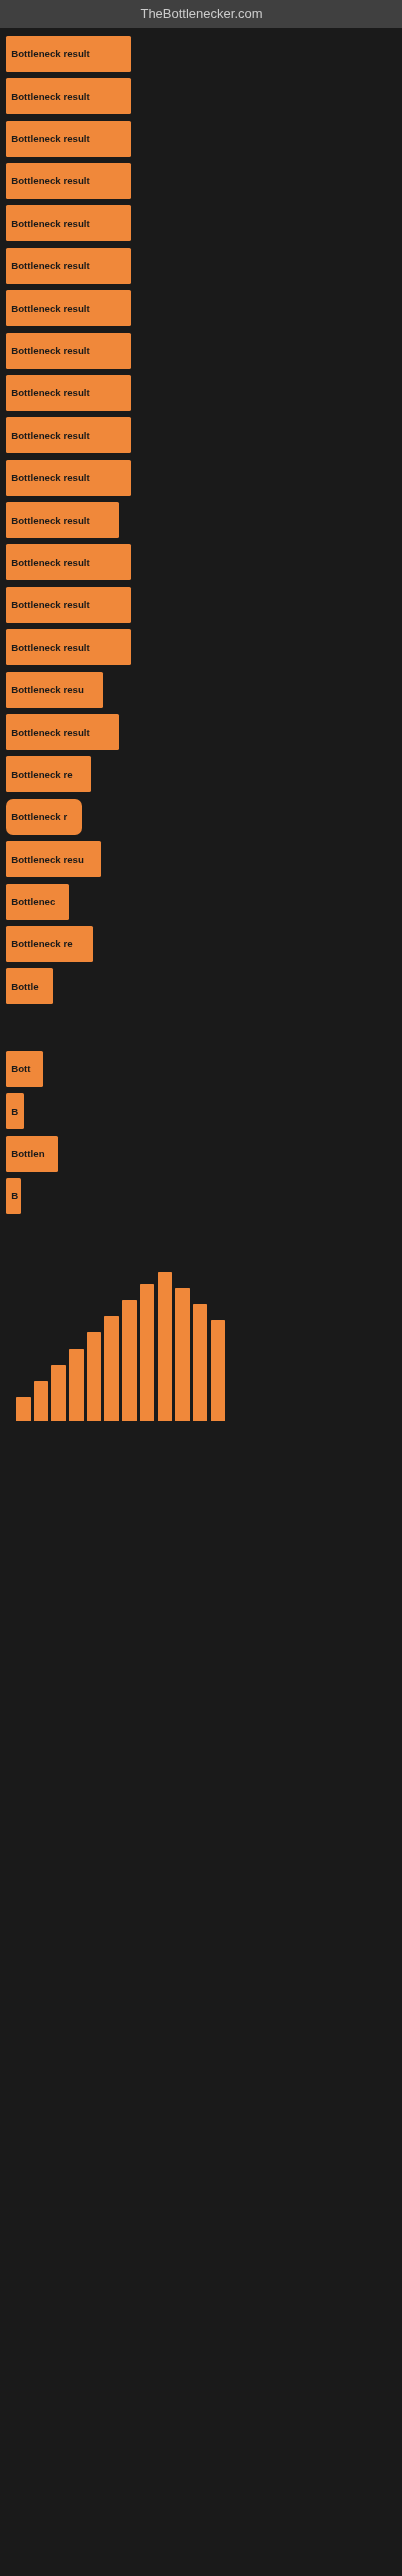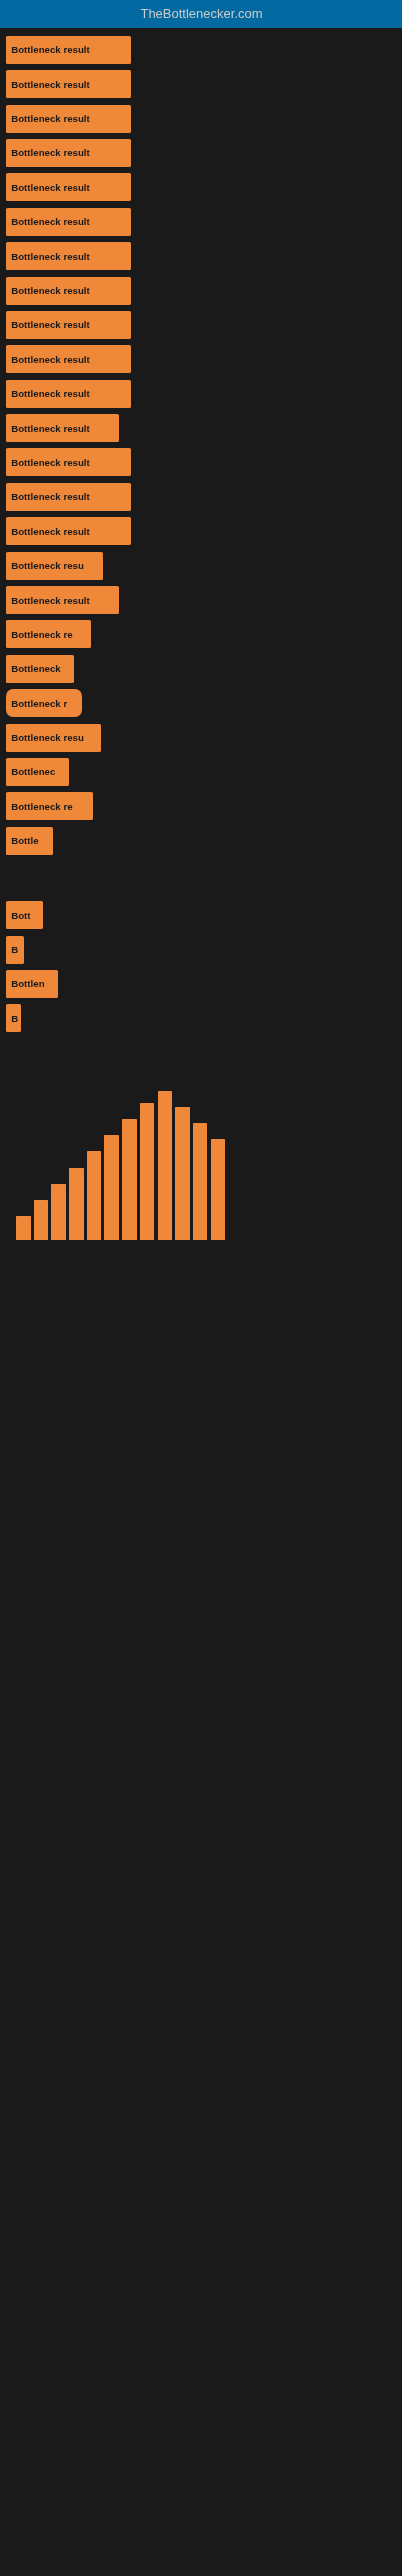--- a/index.html
+++ b/index.html
@@ -14,37 +14,37 @@
       background-color: #1a1a1a;
       font-family: Arial, sans-serif;
       position: relative;
     }
 
     .site-title {
       text-align: center;
       color: #cccccc;
       font-size: 13px;
       padding: 6.4px 0;
-      background-color: #0369a1;
+      background-color: #404040;
     }
 
     .bars-container {
       padding: 8px 0;
       position: relative;
     }
 
     .bar-row {
       margin: 0 0 6.4px 6.4px;
       display: flex;
       align-items: center;
     }
 
     .bar {
       background-color: #f0883a;
-      height: 28px;
+      height: 36px;
       display: flex;
       align-items: center;
       padding: 0 4.8px;
       border-radius: 1.6px;
       overflow: hidden;
       white-space: nowrap;
     }
 
     .bar-label {
       color: #1a1a1a;
@@ -157,25 +157,20 @@
       </div>
     </div>
     <div class="bar-row">
       <div class="bar" style="width: 113px;">
         <span class="bar-label">Bottleneck result</span>
       </div>
     </div>
     <div class="bar-row">
       <div class="bar" style="width: 85px;">
         <span class="bar-label">Bottleneck re</span>
-      </div>
-    </div>
-    <div class="bar-row">
-      <div class="bar" style="width: 68px;">
-        <span class="bar-label">Bottleneck</span>
       </div>
     </div>
     <div class="bar-row">
       <div class="bar" style="width: 76px; border-radius: 7px;">
         <span class="bar-label">Bottleneck r</span>
       </div>
     </div>
     <div class="bar-row">
       <div class="bar" style="width: 95px;">
         <span class="bar-label">Bottleneck resu</span>

